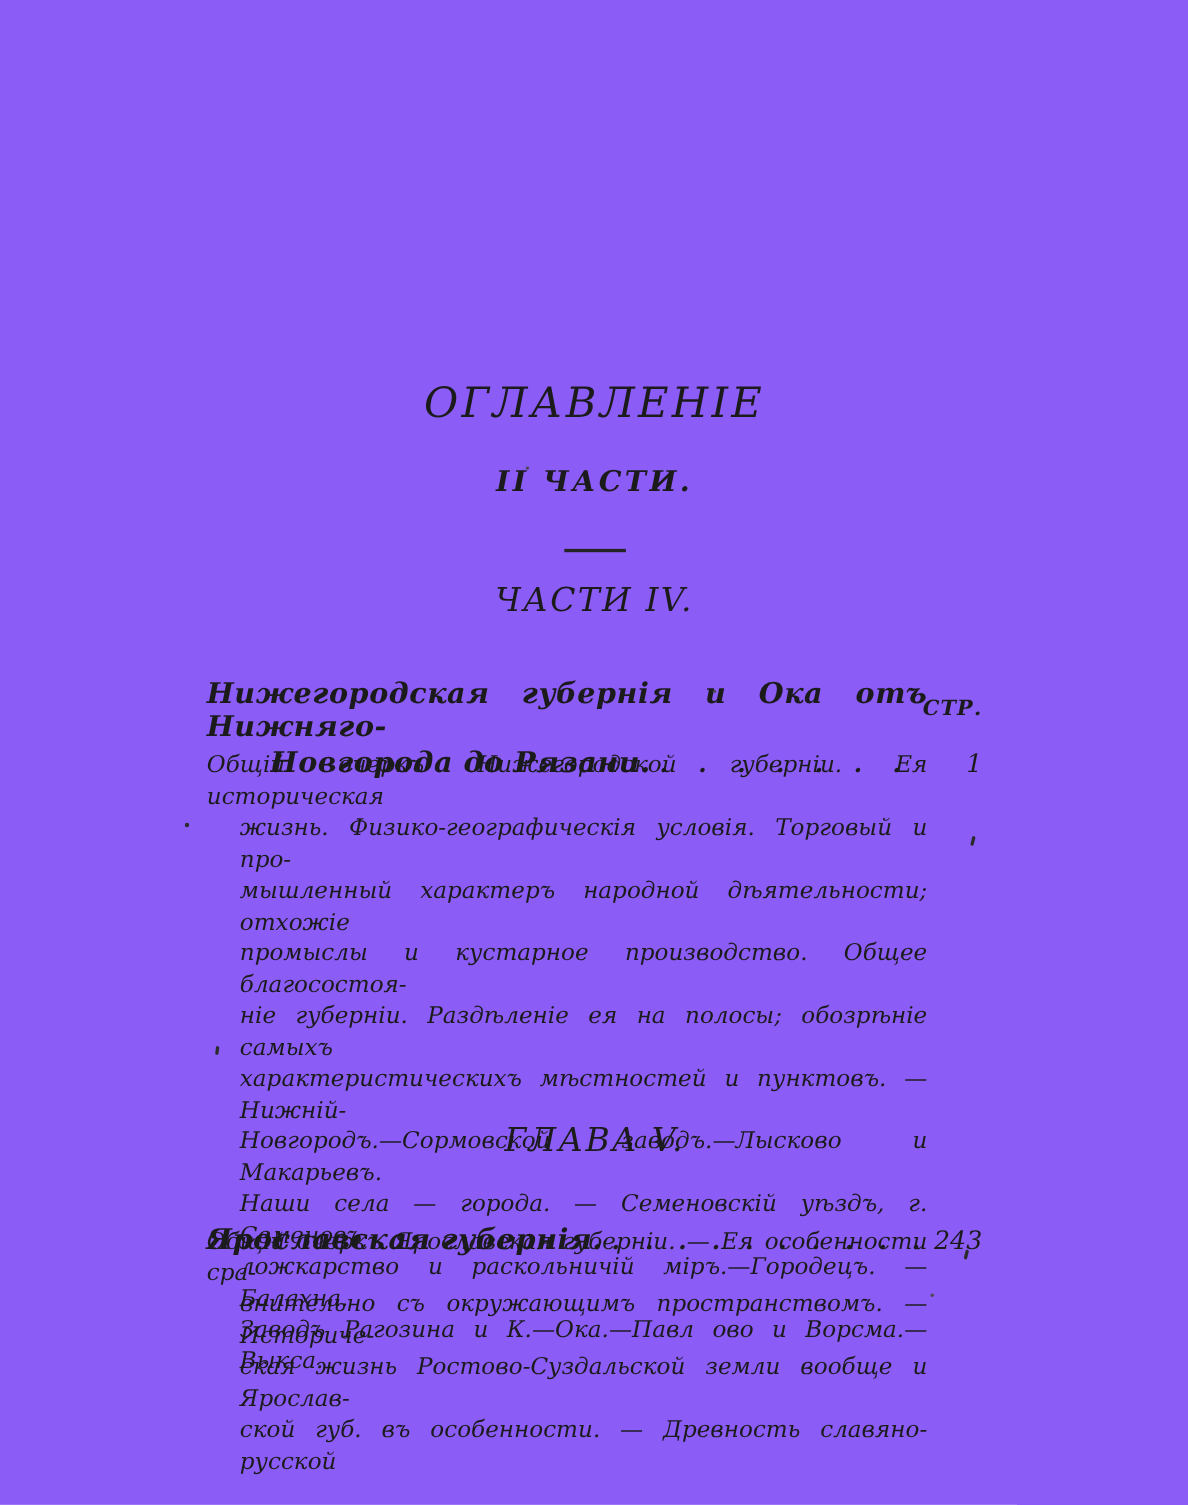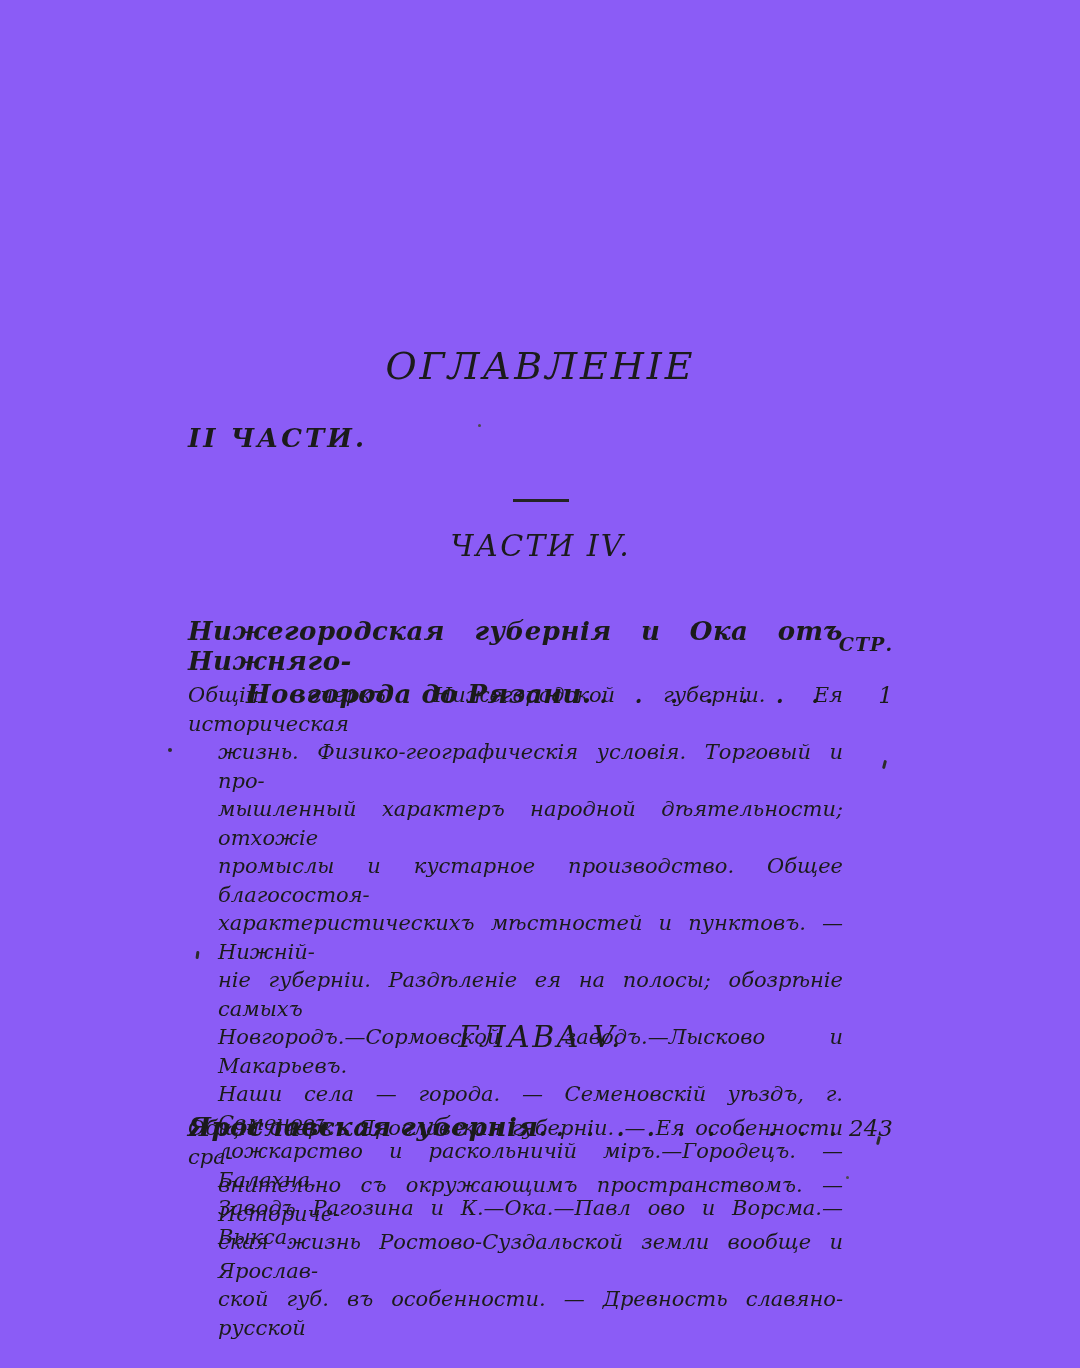--- a/index.html
+++ b/index.html
@@ -14,21 +14,21 @@
   .page { position: absolute; inset: 0; background: #8b5cf6; font-style: italic; }
   .content { position: absolute; left: 188px; top: 0; width: 705px; height: 100%; }
   .abs { position: absolute; left: 0; width: 100%; }
 
   .title {
     top: 344px; font-size: 38px; font-weight: 400;
     letter-spacing: 3px; text-align: center; white-space: nowrap;
   }
   .subtitle {
     top: 423px; font-size: 26px; font-weight: 700;
-    letter-spacing: 3px; 
+    letter-spacing: 3px; text-align: center;
   }
   .rule {
     position: absolute; top: 499px; left: 50%; margin-left: -28px;
     width: 56px; height: 3px; background: #242424;
   }
   .chapter-heading {
     font-size: 30px; font-weight: 400; letter-spacing: 2px; text-align: center;
   }
   .ch4 { top: 528px; }
   .ch5 { top: 1019px; }
@@ -87,22 +87,22 @@
       <span class="entry-text">Новгорода до Рязани.</span>
       <span class="leaders wide">. . . . . . . . . . .</span>
       <span class="pagenum">1</span>
     </div>
 
     <div class="abs para para1">
       <div class="pline">Общій очеркъ Нижегородской губерніи. Ея историческая</div>
       <div class="pline indent">жизнь. Физико-географическія условія. Торговый и про-</div>
       <div class="pline indent">мышленный характеръ народной дѣятельности; отхожіе</div>
       <div class="pline indent">промыслы и кустарное производство. Общее благосостоя-</div>
+      <div class="pline indent">ніе губерніи. Раздѣленіе ея на полосы; обозрѣніе самыхъ</div>
       <div class="pline indent">характеристическихъ мѣстностей и пунктовъ. — Нижній-</div>
-      <div class="pline indent">ніе губерніи. Раздѣленіе ея на полосы; обозрѣніе самыхъ</div>
       <div class="pline indent">Новгородъ.—Сормовской заводъ.—Лысково и Макарьевъ.</div>
       <div class="pline indent">Наши села — города. — Семеновскій уѣздъ, г. Семеновъ</div>
       <div class="pline indent">ложкарство и раскольничій міръ.—Городецъ. — Балахна.</div>
       <div class="pline indent">Заводъ Рагозина и К.—Ока.—Павл ово и Ворсма.—Выкса.</div>
     </div>
 
     <div class="abs chapter-heading ch5">ГЛАВА V.</div>
 
     <div class="abs leader-row row-ch5">
       <span class="entry-text">Ярославская губернія.</span>

